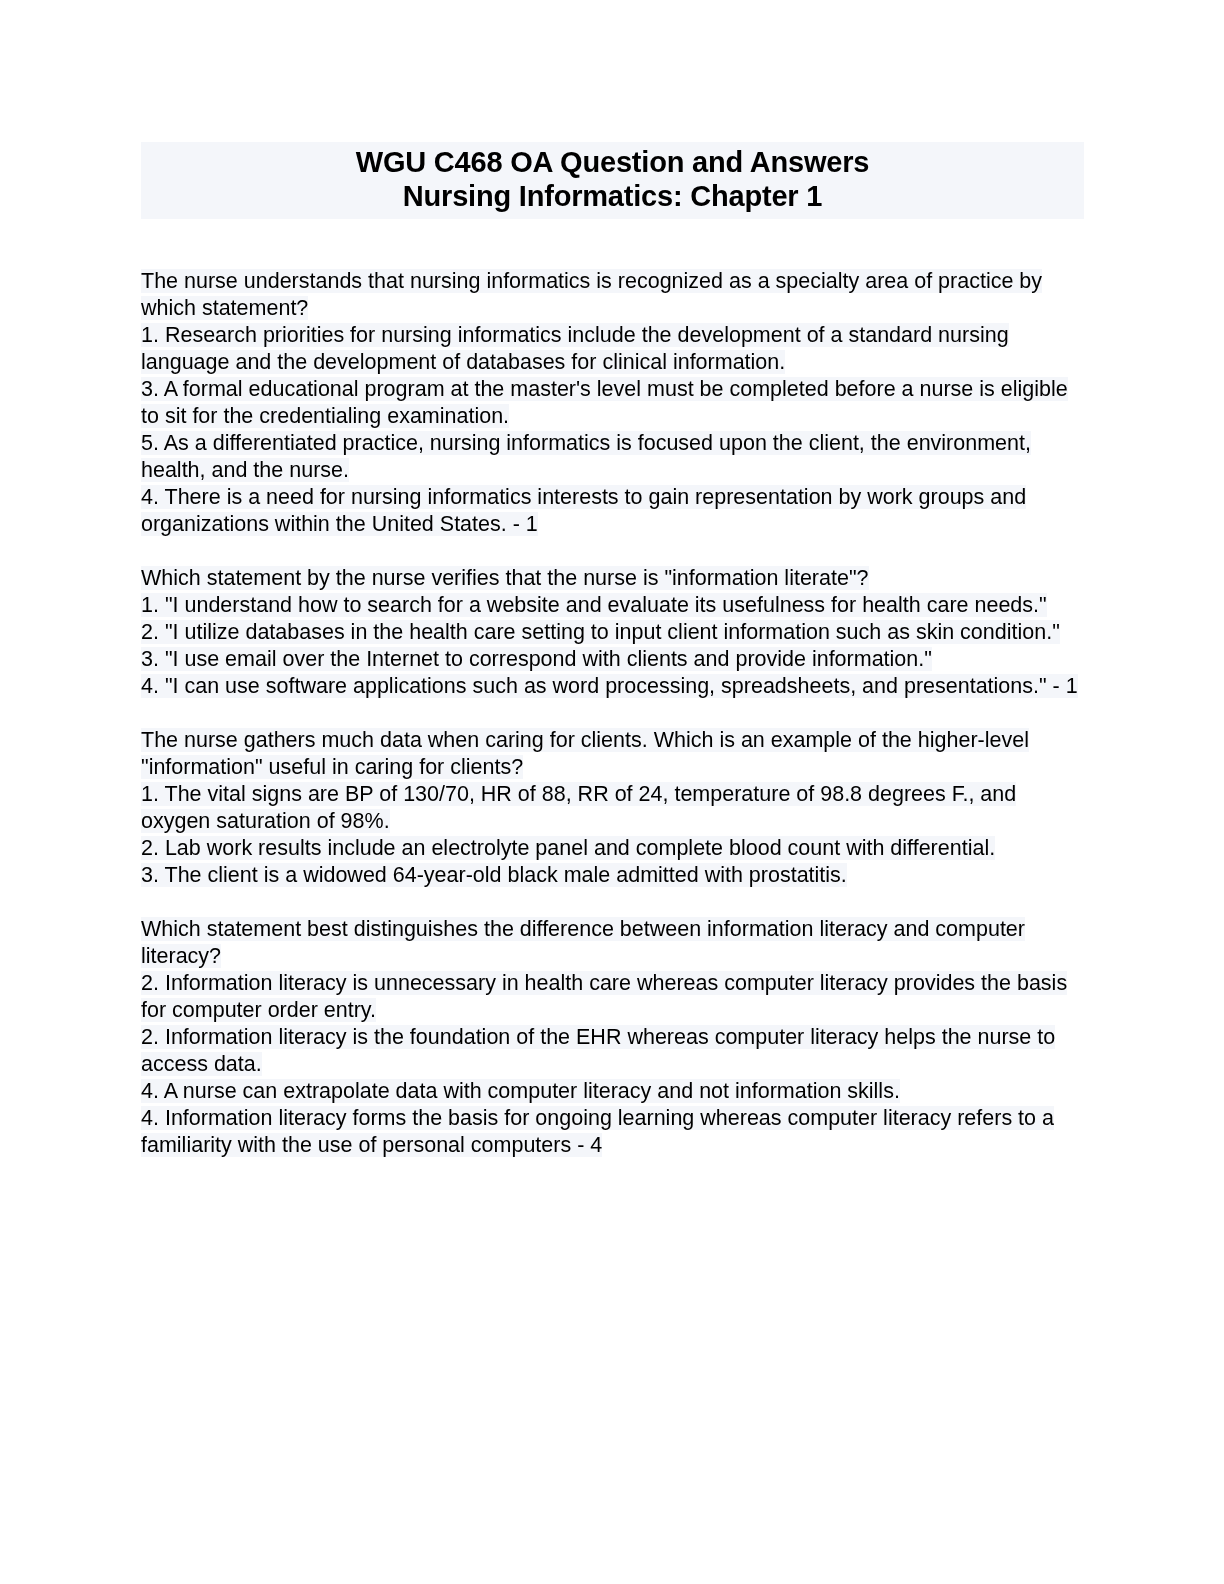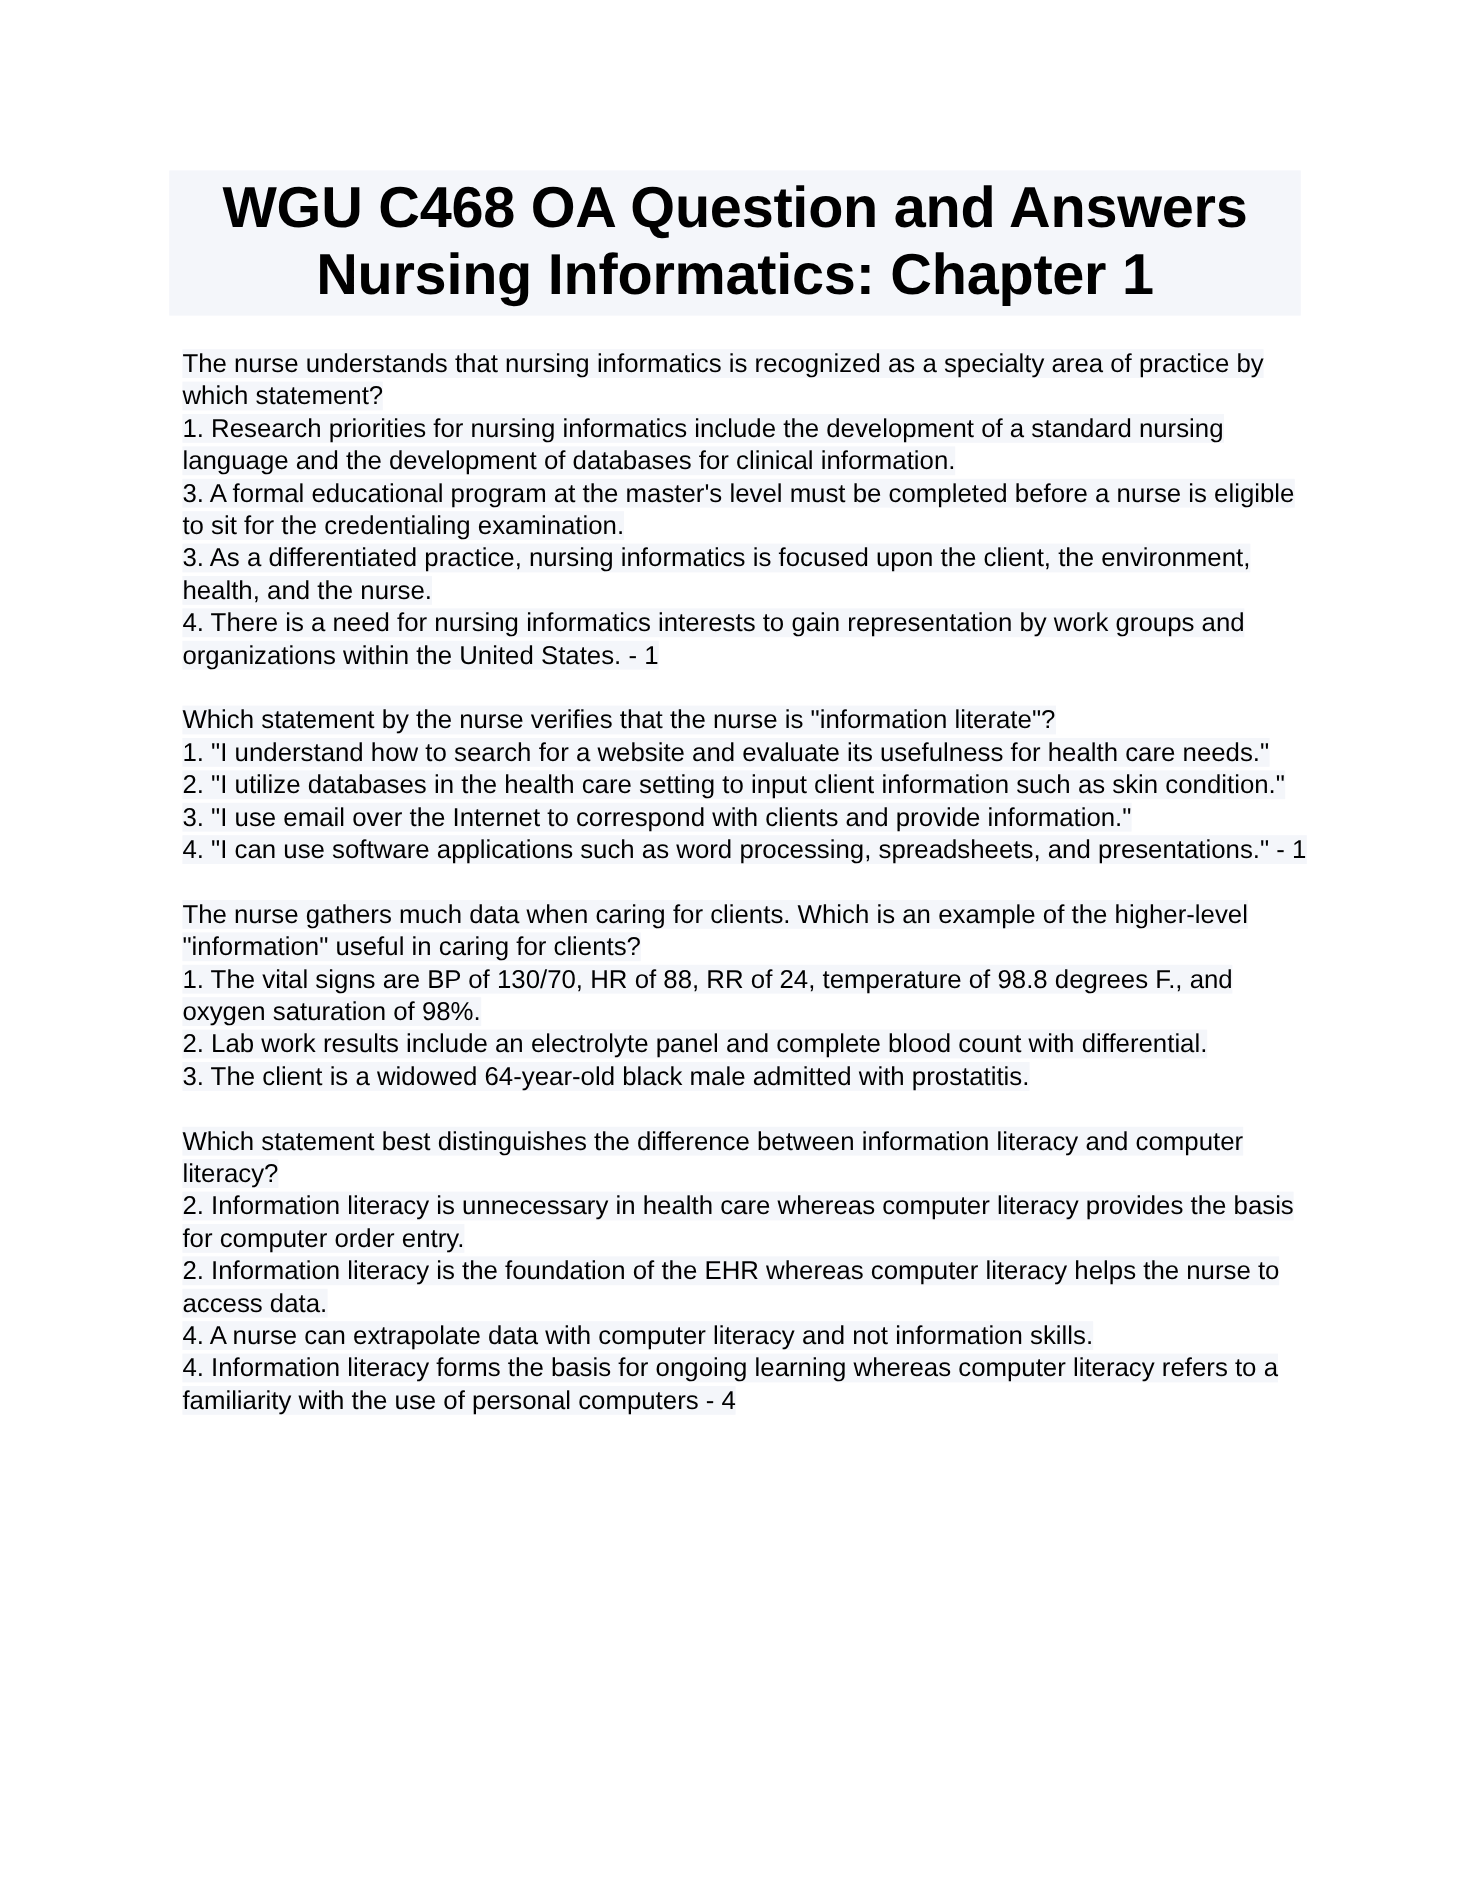--- a/index.html
+++ b/index.html
@@ -24,38 +24,37 @@
     box-sizing: border-box;
   }
 
   .doc-title {
     position: absolute;
     left: 141px;
     top: 142px;
     width: 943px;
     background: #f4f6fa;
     text-align: center;
-    font-size: 48px;
+    font-size: 29px;
     font-weight: bold;
     line-height: 1.16;
     letter-spacing: -0.2px;
     padding: 4px 0 6px 0;
     box-sizing: border-box;
   }
   .doc-title .title-line {
     display: block;
     white-space: nowrap;
   }
 
   .body-text {
     position: absolute;
     left: 141px;
-    top: 290px;
+    top: 268px;
     width: 944px;
-    margin-left: 11px;
   }
 
   .qa-block {
     margin: 0 0 27px 0;
   }
   .qa-block:last-child {
     margin-bottom: 0;
   }
 
   .qa-line {
@@ -81,21 +80,21 @@
     <span class="title-line">WGU C468 OA Question and Answers</span>
     <span class="title-line">Nursing Informatics: Chapter 1</span>
   </div>
 
   <div class="body-text">
 
     <div class="qa-block">
       <div class="qa-line"><span>The nurse understands that nursing informatics is recognized as a specialty area of practice by which statement?</span></div>
       <div class="qa-line"><span>1. Research priorities for nursing informatics include the development of a standard nursing language and the development of databases for clinical information.</span></div>
       <div class="qa-line"><span>3. A formal educational program at the master's level must be completed before a nurse is eligible to sit for the credentialing examination.</span></div>
-      <div class="qa-line"><span>3. As a differentiated practice, nursing informatics is focused upon the client, the environment, health, and the nurse.</span></div>
+      <div class="qa-line"><span>5. As a differentiated practice, nursing informatics is focused upon the client, the environment, health, and the nurse.</span></div>
       <div class="qa-line"><span>4. There is a need for nursing informatics interests to gain representation by work groups and organizations within the United States. - 1</span></div>
     </div>
 
     <div class="qa-block">
       <div class="qa-line"><span>Which statement by the nurse verifies that the nurse is "information literate"?</span></div>
       <div class="qa-line"><span>1. "I understand how to search for a website and evaluate its usefulness for health care needs."</span></div>
       <div class="qa-line"><span>2. "I utilize databases in the health care setting to input client information such as skin condition."</span></div>
       <div class="qa-line"><span>3. "I use email over the Internet to correspond with clients and provide information."</span></div>
       <div class="qa-line"><span>4. "I can use software applications such as word processing, spreadsheets, and presentations." - 1</span></div>
     </div>

